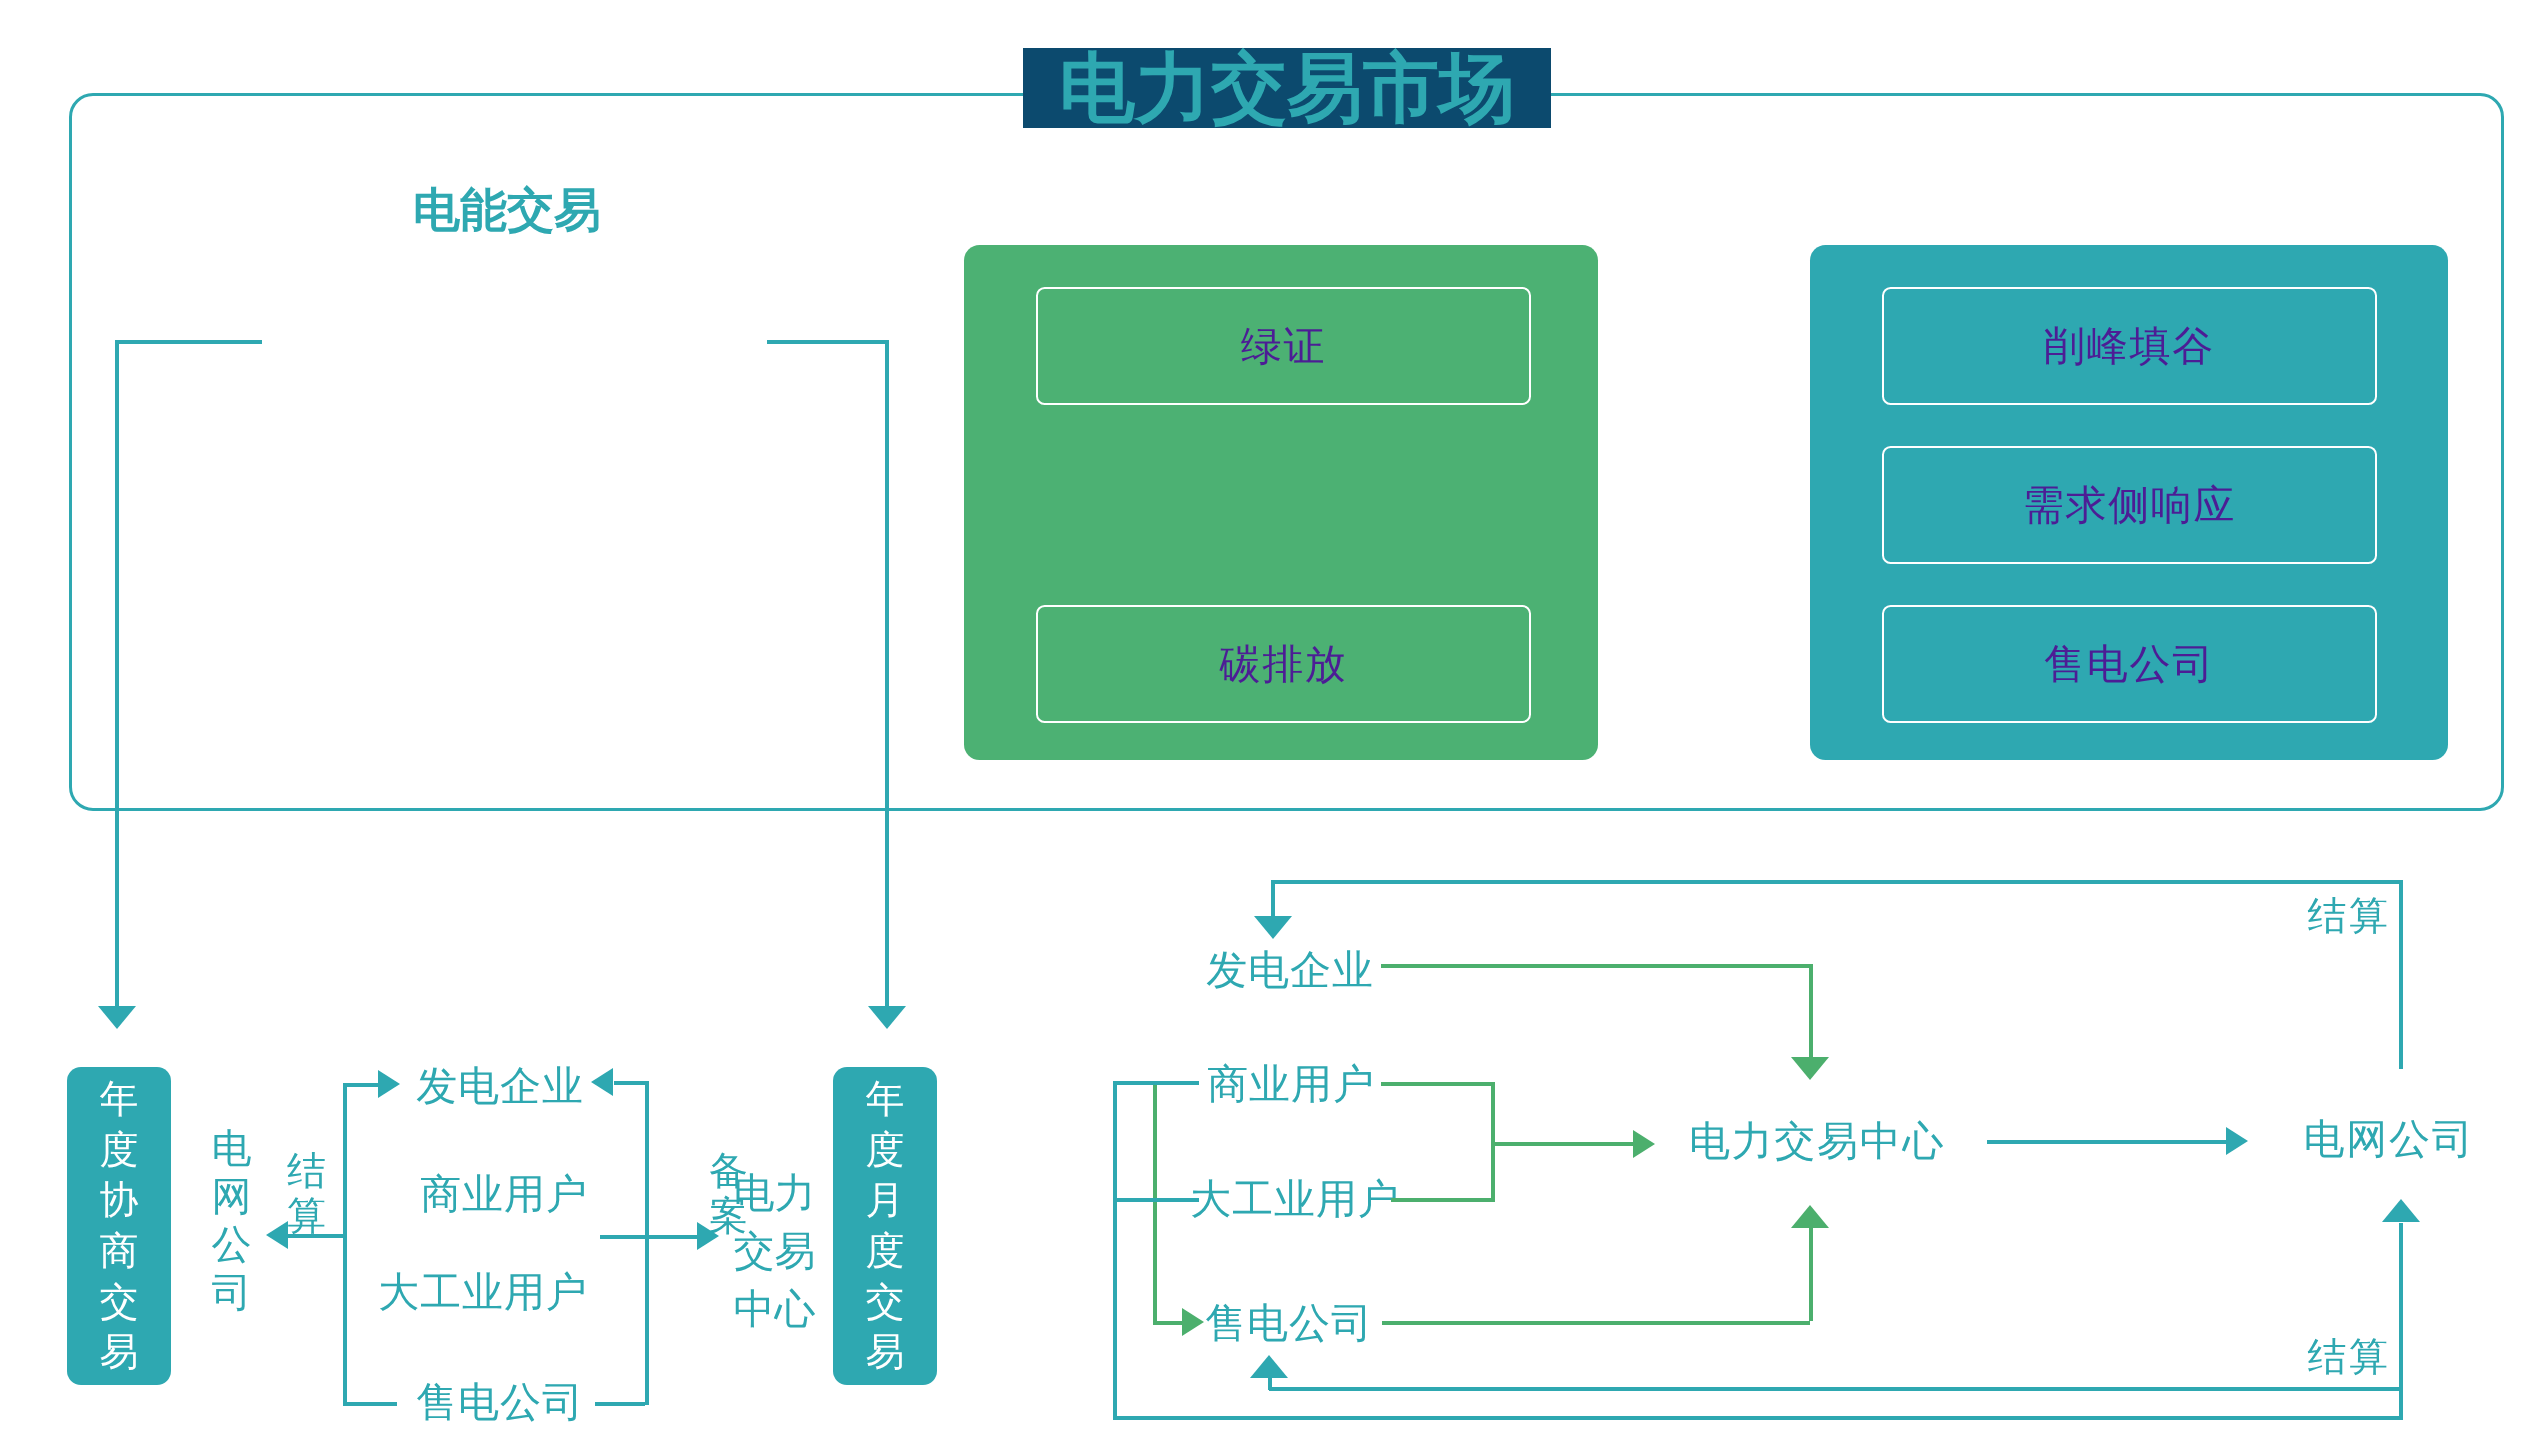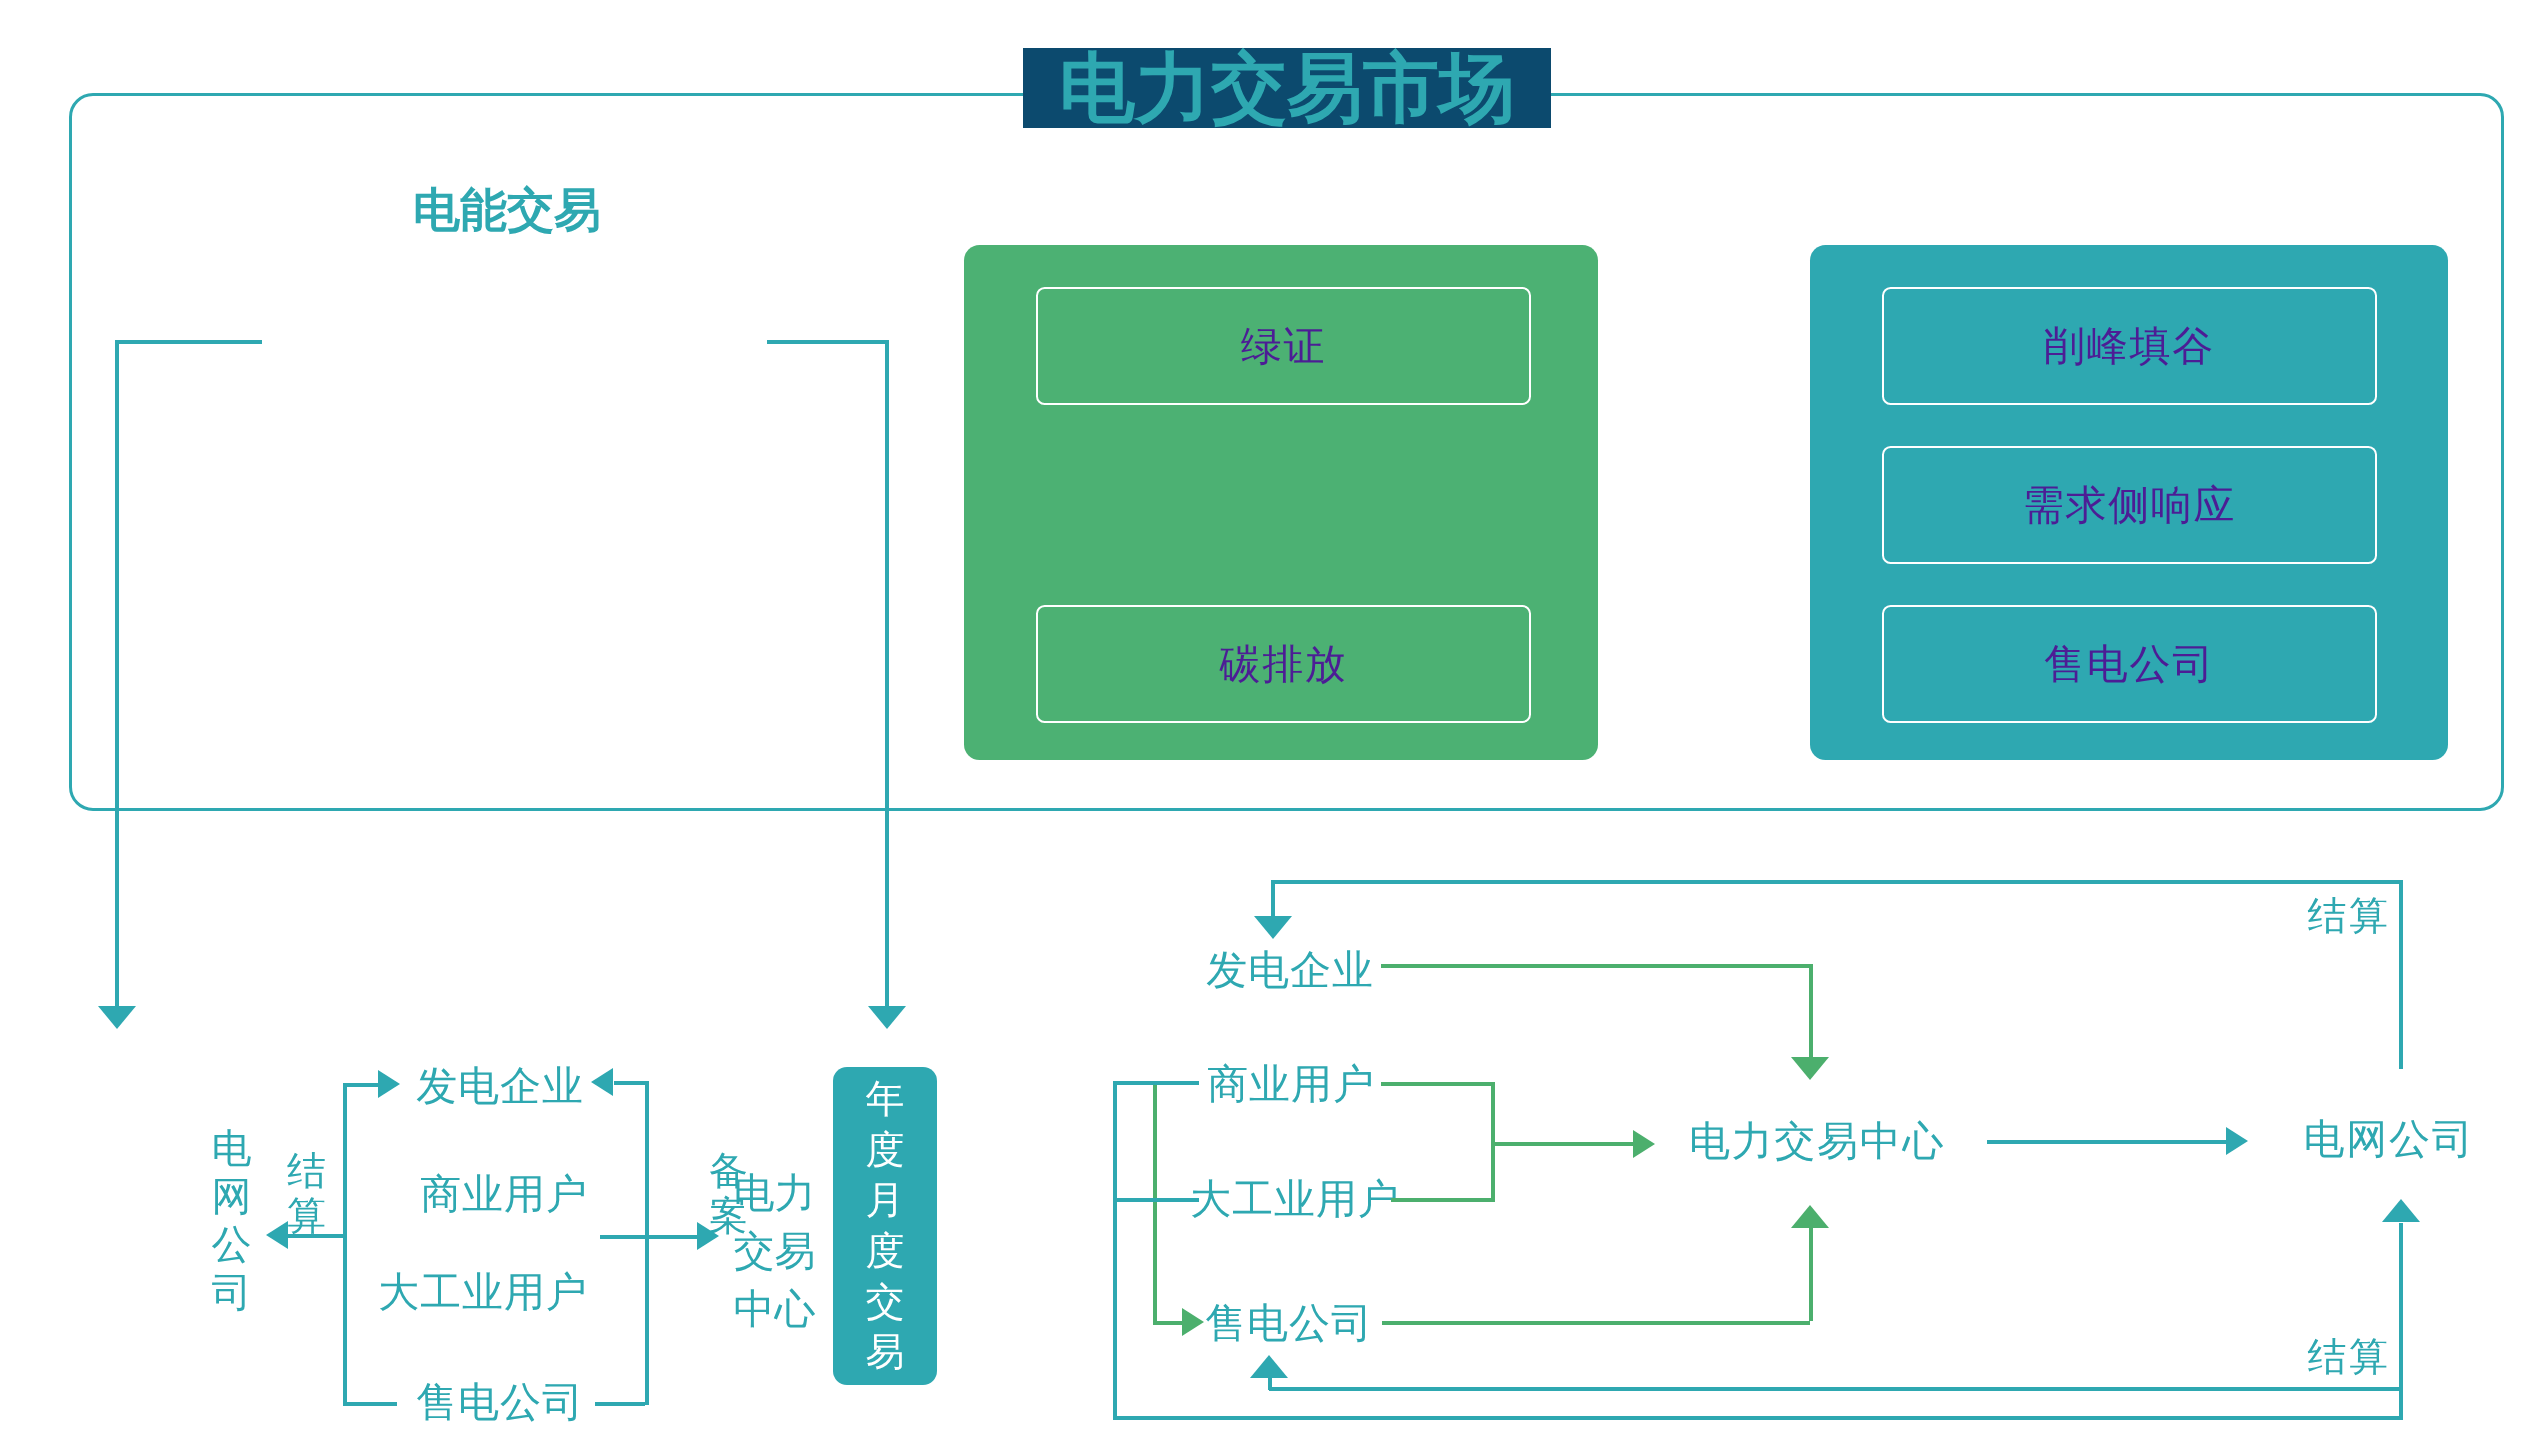--- a/index.html
+++ b/index.html
@@ -63,20 +63,23 @@
   </div>
 
   <div class="abs hl" style="left:115px;top:340px;width:147px;"></div>
   <div class="abs vl" style="left:115px;top:340px;height:668px;"></div>
   <div class="abs arr a-down" style="left:98px;top:1006px;"></div>
 
   <div class="abs hl" style="left:767px;top:340px;width:120px;"></div>
   <div class="abs vl" style="left:885px;top:340px;height:668px;"></div>
   <div class="abs arr a-down" style="left:868px;top:1006px;"></div>
 
+  <div class="abs vbox" style="left:67px;top:1067px;height:318px;">
+    <div class="vt">年度协商交易</div>
+  </div>
 
   <div class="abs vtext" style="left:211px;top:1124px;width:41px;font-size:40px;line-height:1.2;">电网公司</div>
 
   <div class="abs vtext small" style="left:287px;top:1149px;width:35px;line-height:1.15;">结算</div>
 
   <div class="abs arr a-left" style="left:266px;top:1221px;"></div>
   <div class="abs hl" style="left:288px;top:1234px;width:55px;"></div>
 
   <div class="abs vl" style="left:343px;top:1083px;height:321px;"></div>
   <div class="abs hl" style="left:343px;top:1083px;width:35px;"></div>

